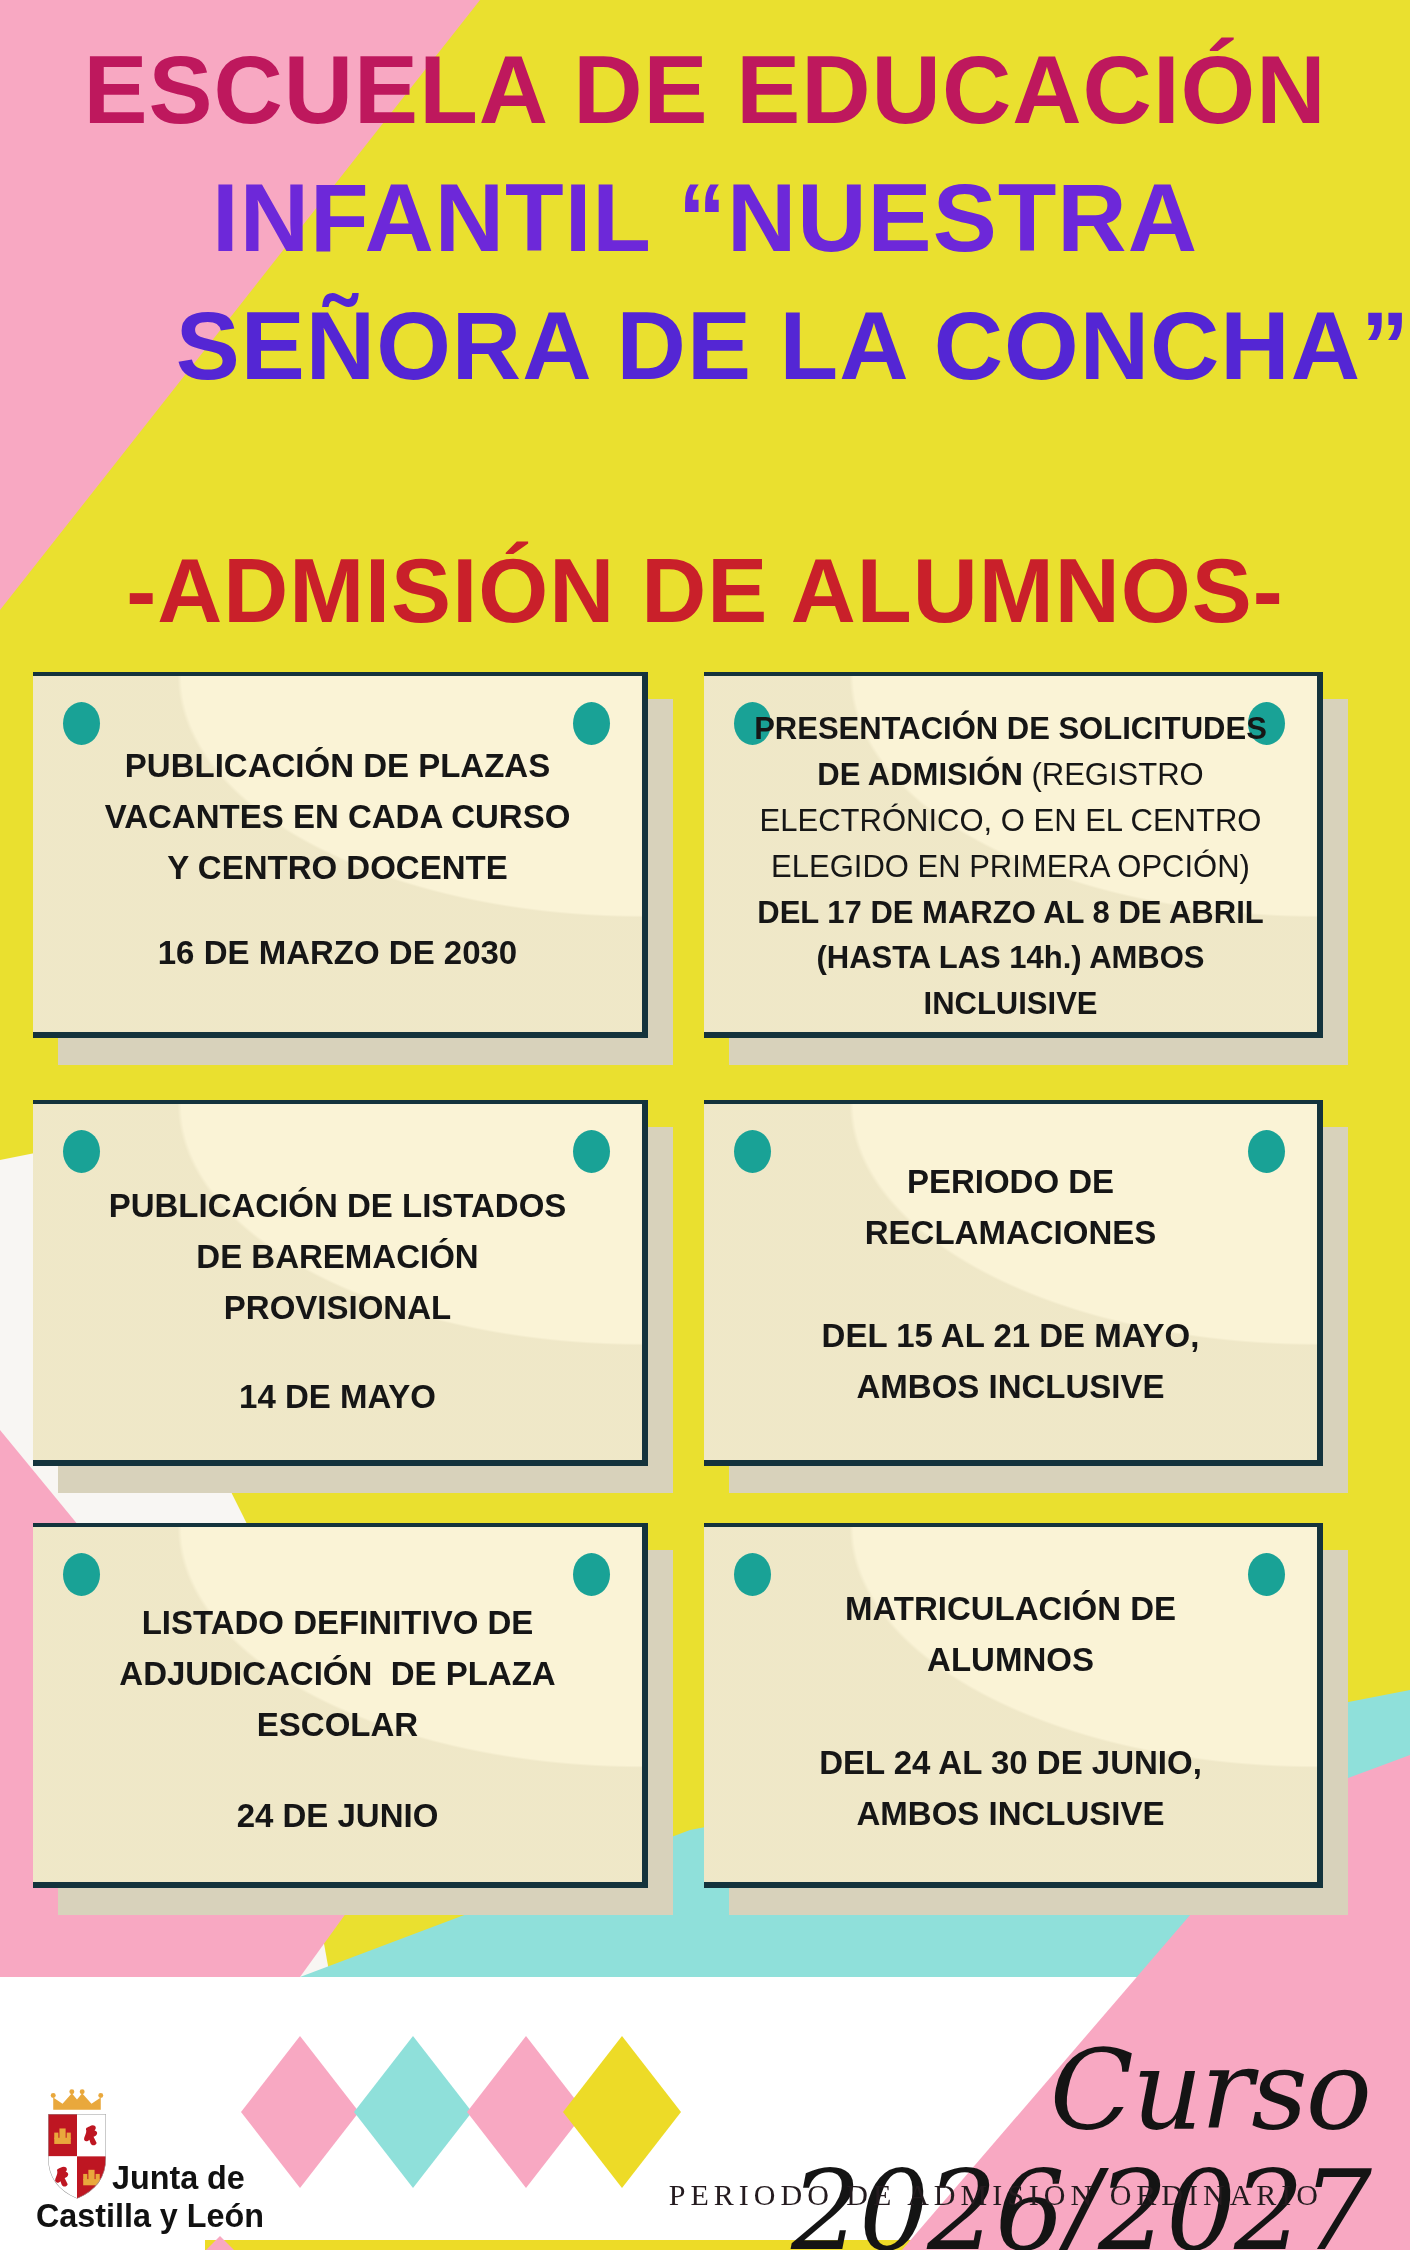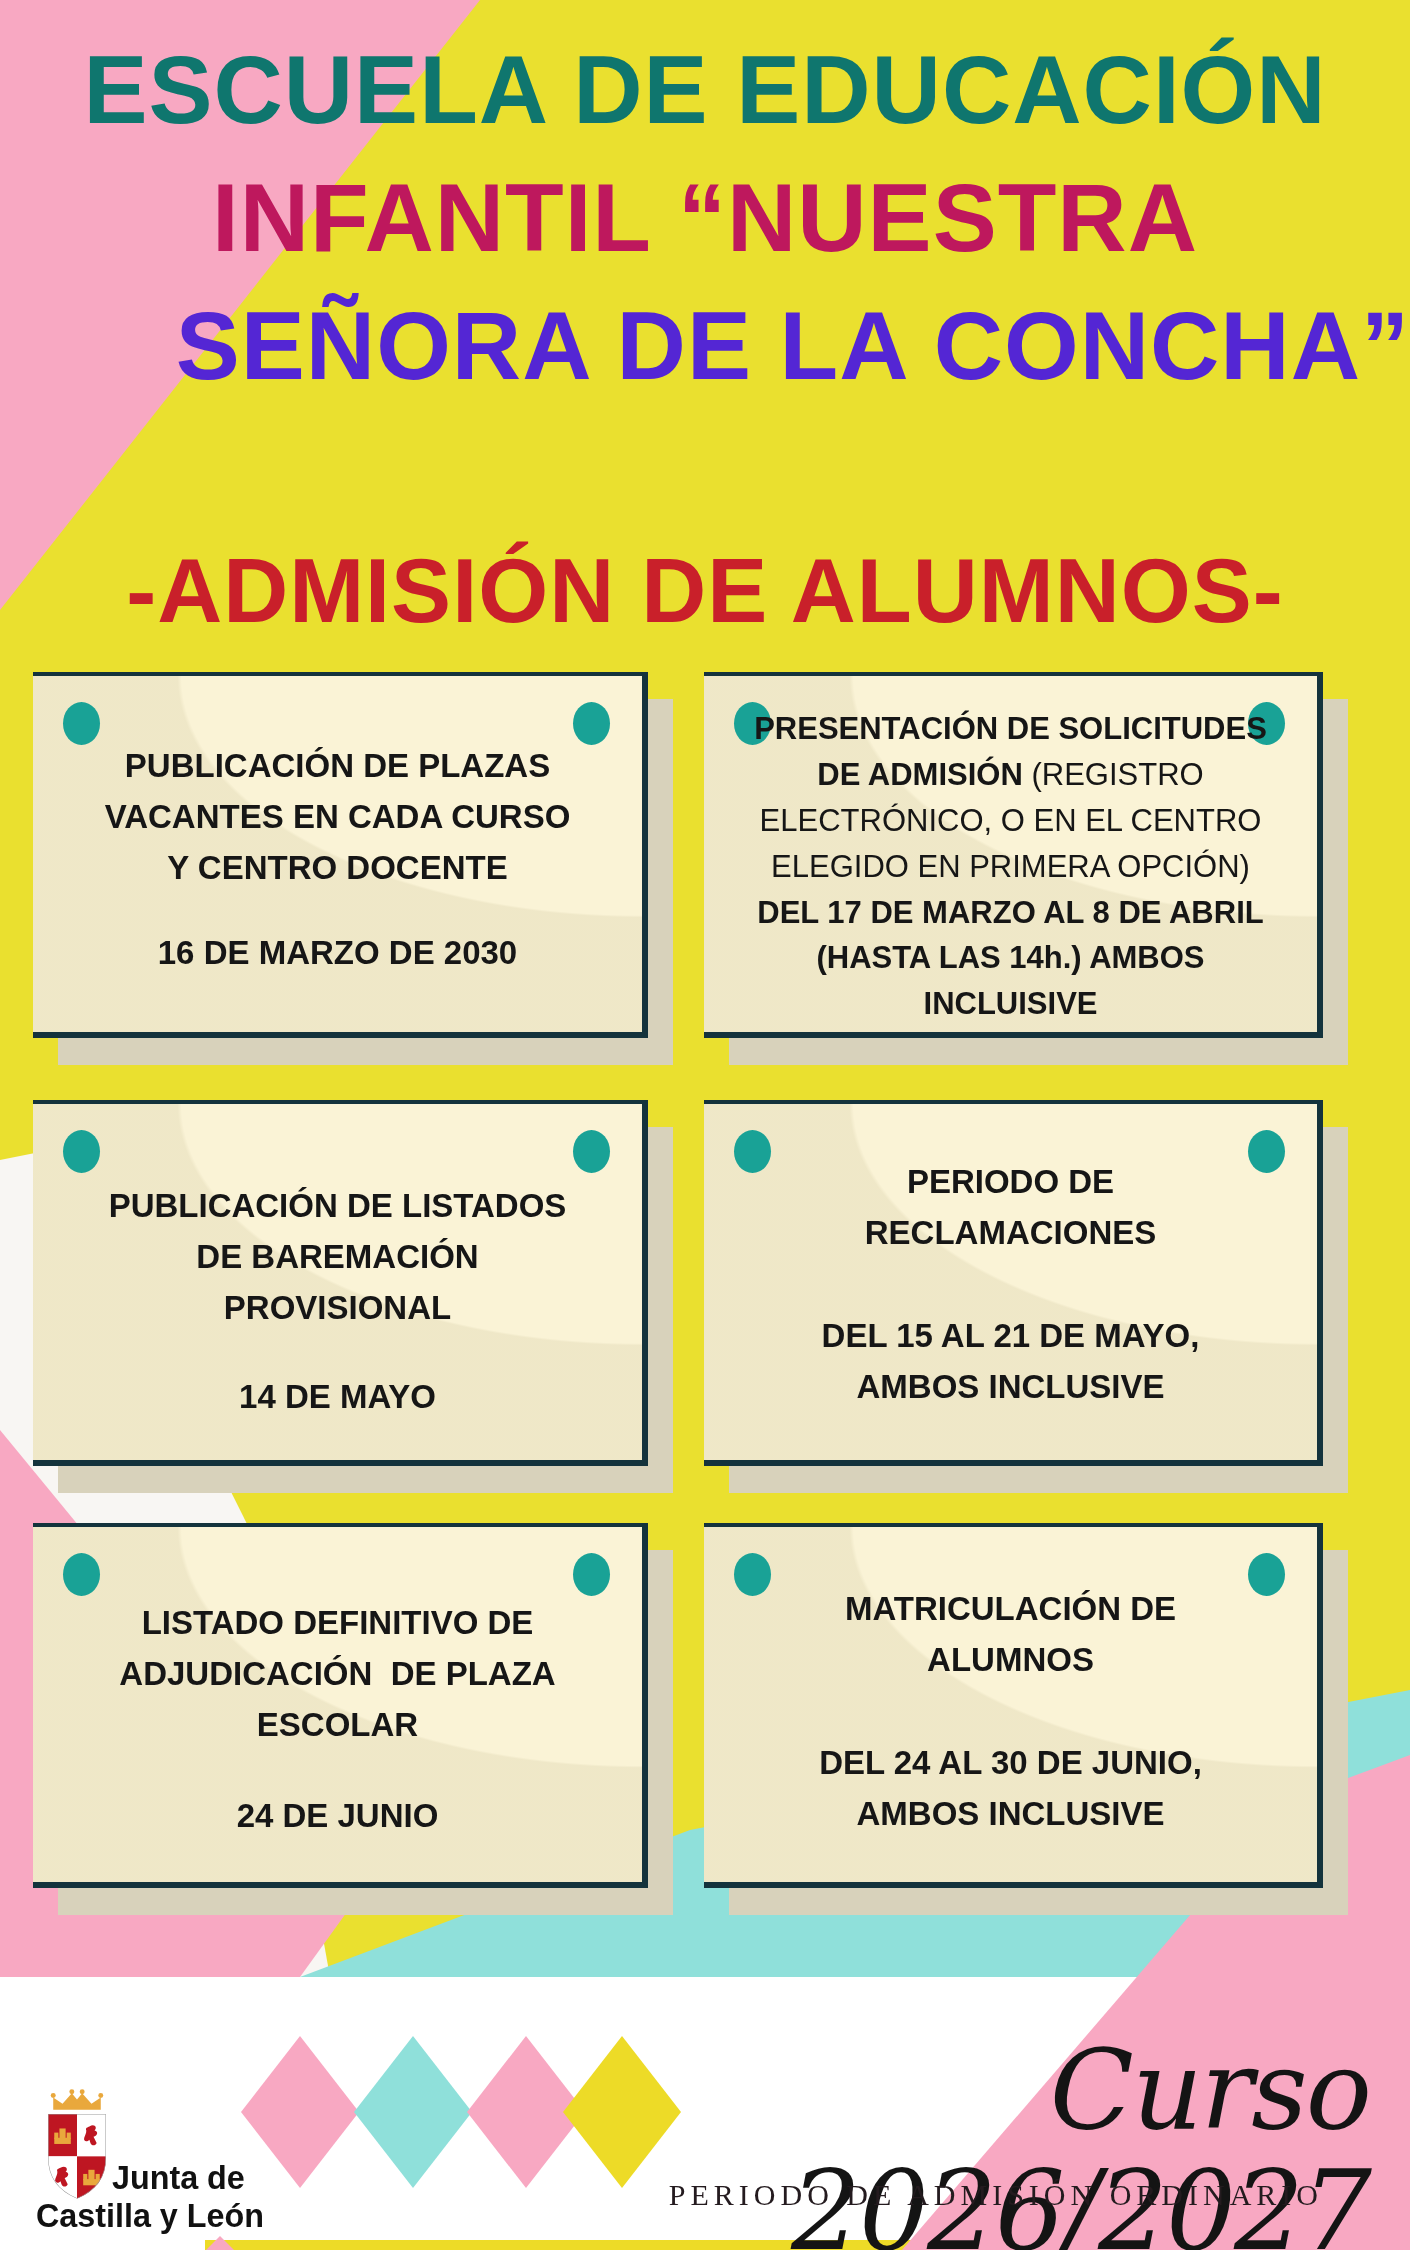--- a/index.html
+++ b/index.html
@@ -67,22 +67,22 @@
   <div class="shape pink-tl" style="background-color: rgb(248, 168, 194);"></div>
   <div class="shape white-left" style="background-color: rgb(248, 246, 243);"></div>
   <div class="shape pink-left" style="background-color: rgb(248, 168, 194);"></div>
   <div class="shape teal-band" style="background-color: rgb(143, 224, 218);"></div>
   <div class="footer-white" style="background-color: rgb(255, 255, 255);"></div>
   <div class="yellow-strip" style="background-color: rgb(237, 219, 39);"></div>
   <div class="pink-mini" style="background-color: rgb(248, 168, 194);"></div>
   <div class="shape pink-right" style="background-color: rgb(248, 168, 194);"></div>
 
   <div class="header">
-    <div class="line" style="color: #0f766e;">ESCUELA DE EDUCACIÓN</div>
-    <div class="line" style="color: #be185d;">INFANTIL “NUESTRA</div>
+    <div class="line" style="color: #be185d;">ESCUELA DE EDUCACIÓN</div>
+    <div class="line" style="color: #6d28d9;">INFANTIL “NUESTRA</div>
     <div class="line" style="color: rgb(84, 38, 212); text-align: right;">SEÑORA DE LA CONCHA”</div>
   </div>
   <div class="subtitle" style="color: rgb(201, 32, 42);">-ADMISIÓN DE ALUMNOS-</div>
 
   <div class="card row1 colL c1" style="background-color: rgb(250, 243, 214);">
     <span class="dot left" style="background-color: rgb(25, 162, 150);"></span>
     <span class="dot right" style="background-color: rgb(25, 162, 150);"></span>
     <div class="card-title">PUBLICACIÓN DE PLAZAS
 VACANTES EN CADA CURSO
 Y CENTRO DOCENTE</div>

